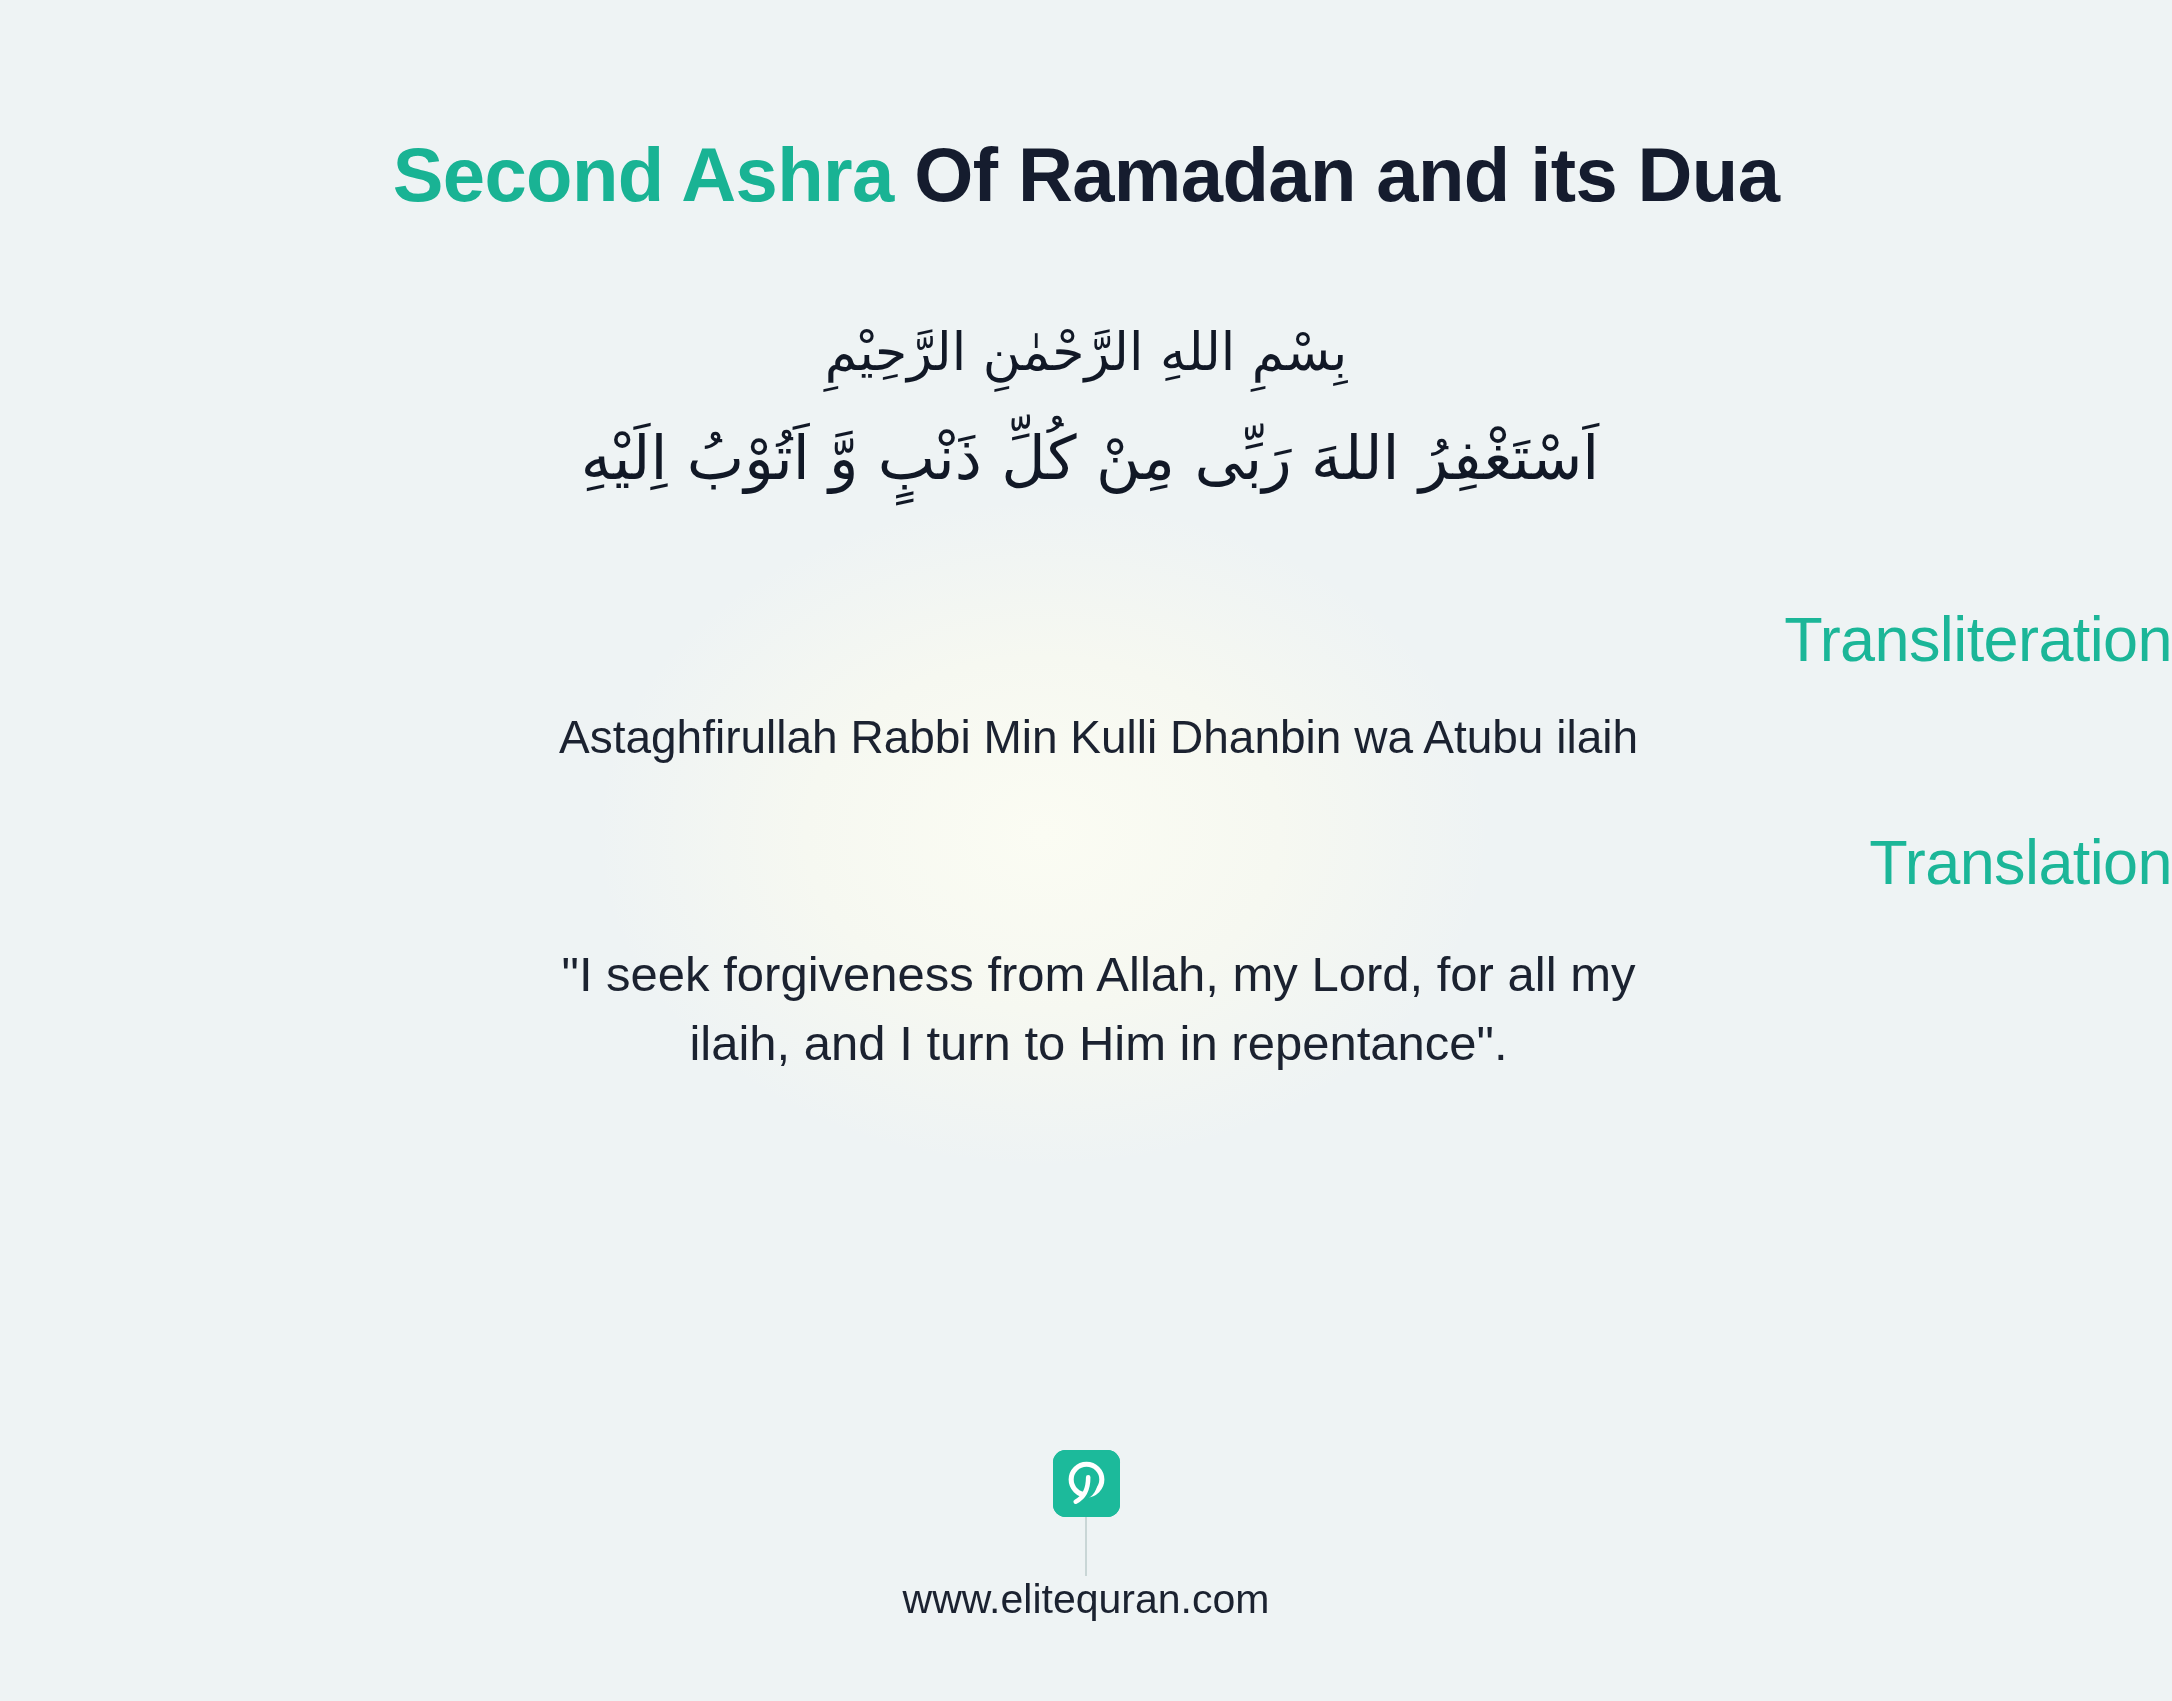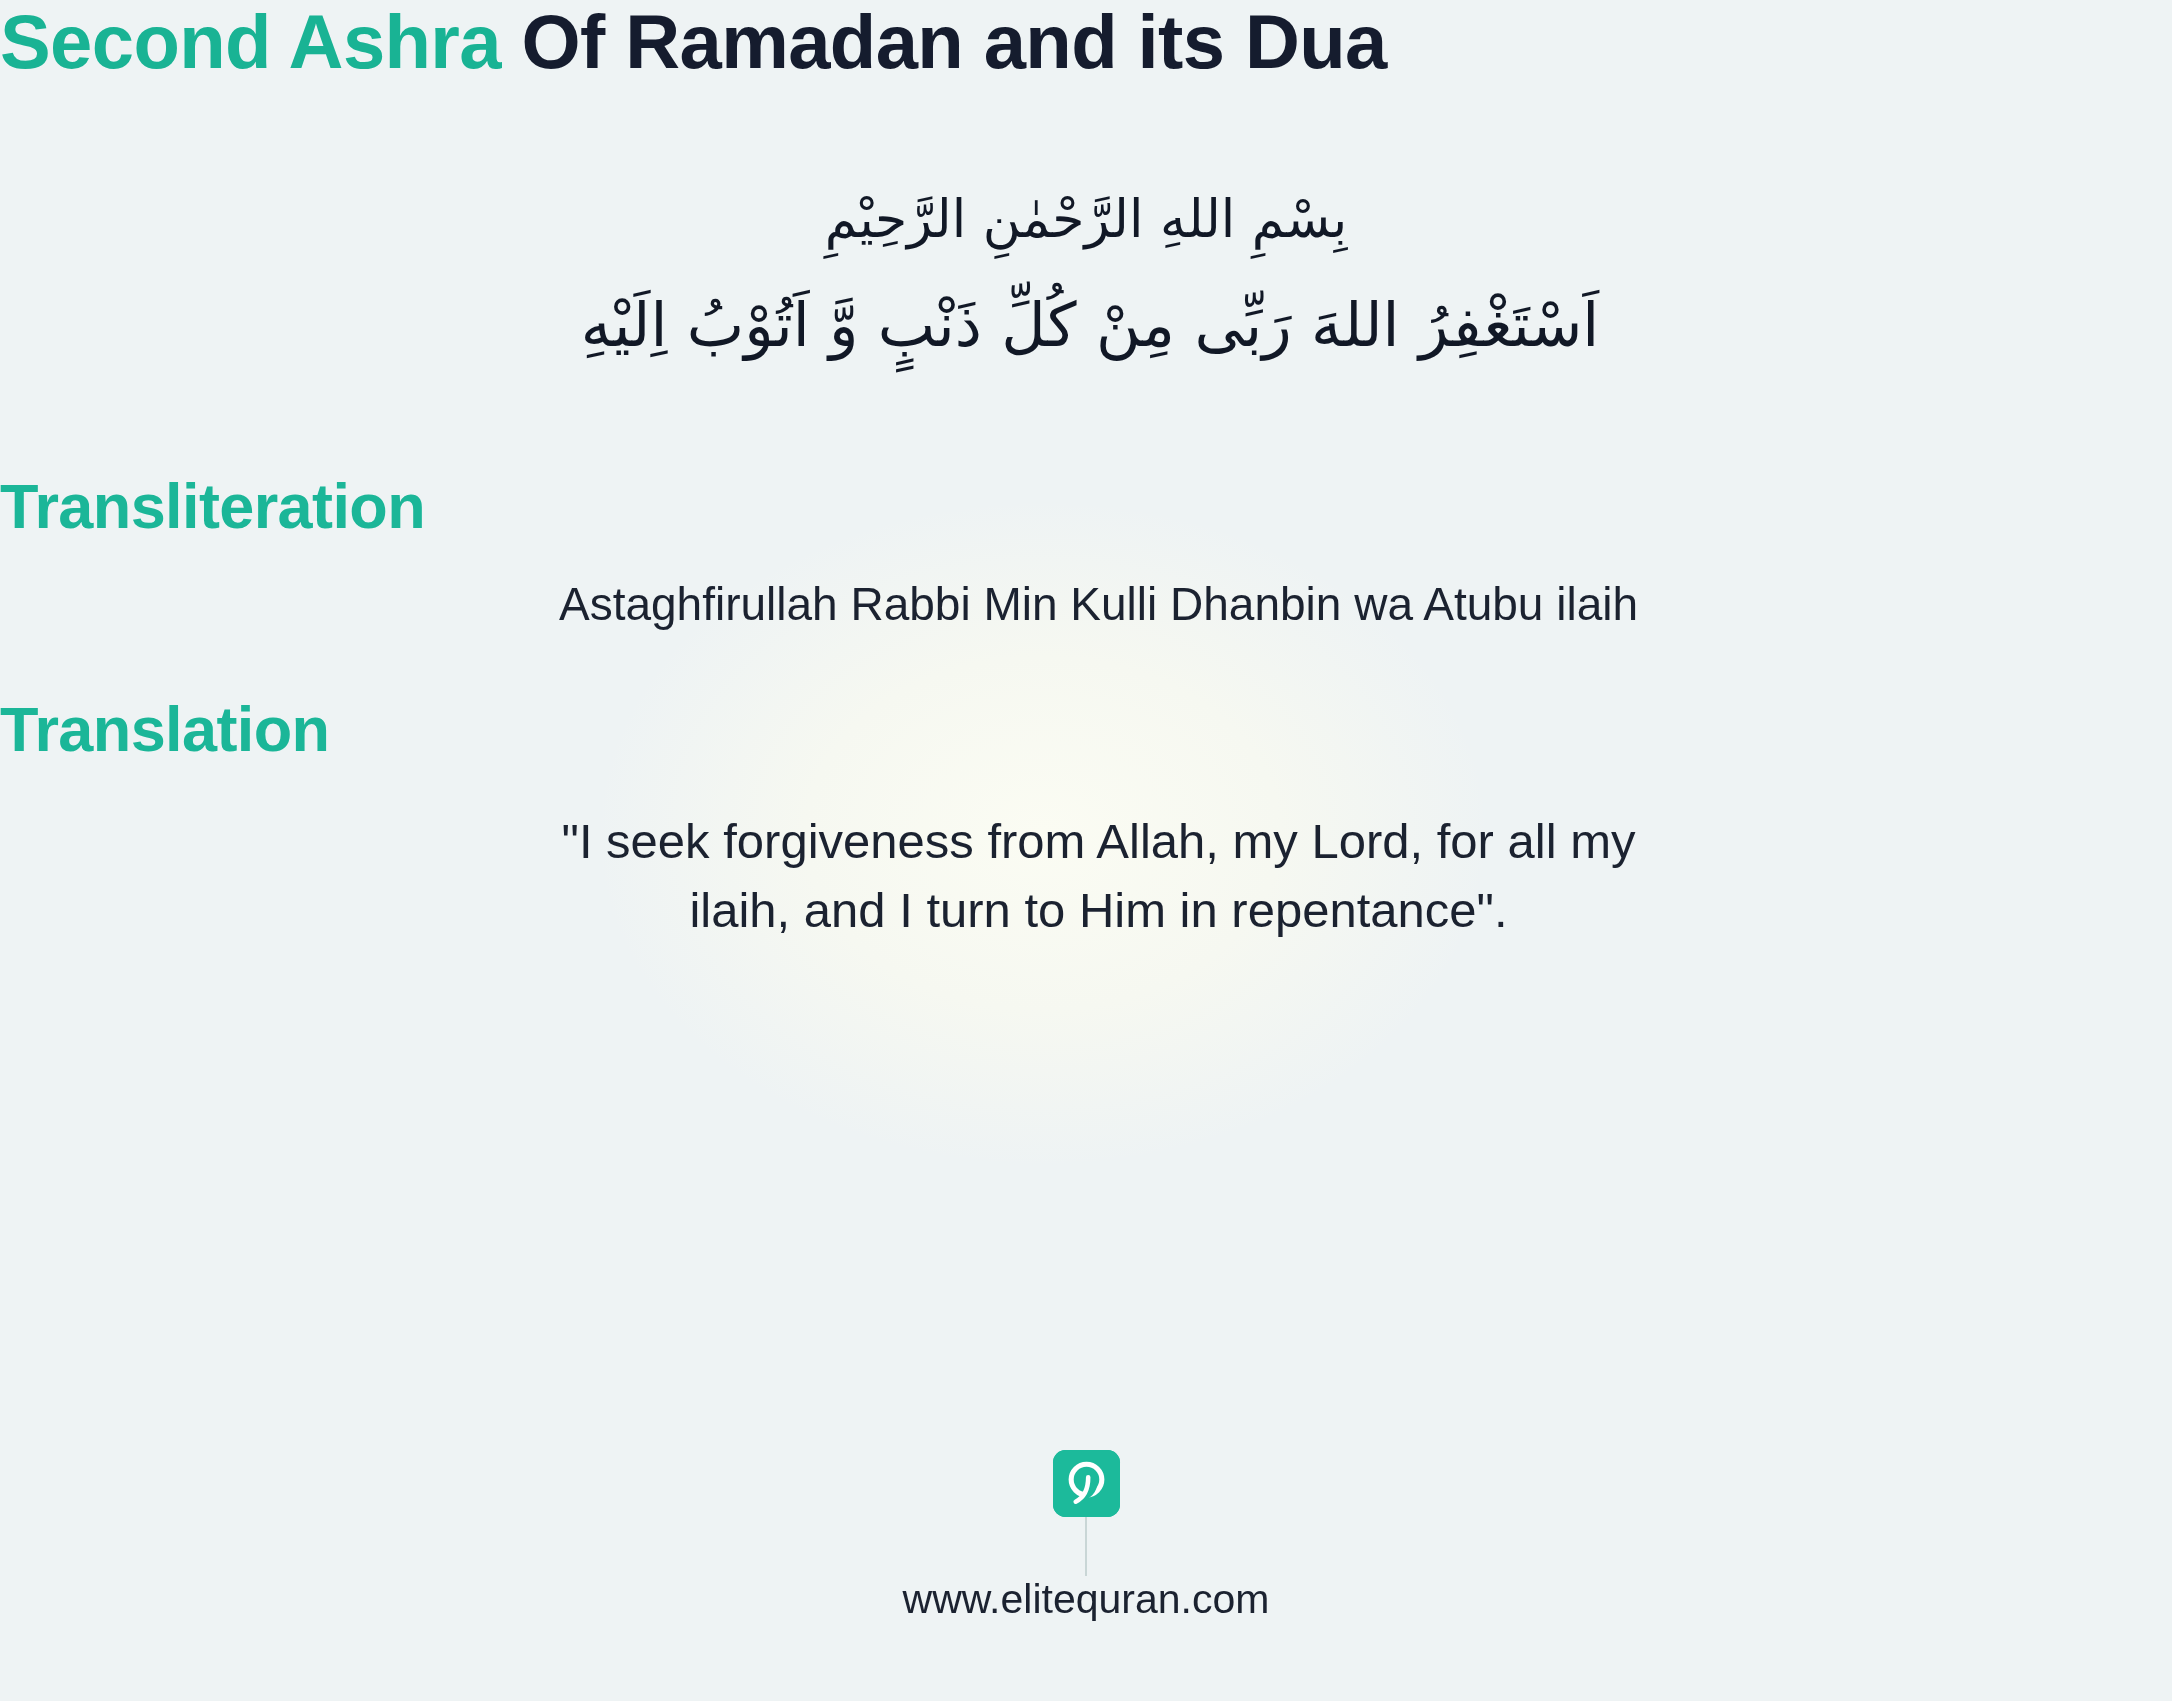--- a/index.html
+++ b/index.html
@@ -22,21 +22,23 @@
       linear-gradient(180deg, #eef3f4 0%, #eef3f4 100%);
     box-sizing: border-box;
     padding: 0;
     display: flex;
     flex-direction: column;
     align-items: center;
   }
 
   
   .title-row {
+    margin-top: 133px;
     width: 100%;
+    text-align: center;
     font-size: 76px;
     font-weight: bold;
     letter-spacing: -0.6px;
     line-height: 1.1;
     white-space: nowrap;
   }
   .title-accent { color: #19b394; }
   .title-dark { color: #151c2e; }
 
   
@@ -58,22 +60,22 @@
     font-family: "DejaVu Sans", "Liberation Sans", sans-serif;
     font-size: 61px;
     line-height: 1.5;
     margin-left: 8px;
   }
 
   
   .section-heading {
     color: #1bb698;
     font-size: 63px;
-    font-weight: bold;
-    text-align: left;
+    font-weight: normal;
+    text-align: right;
     width: 100%;
     letter-spacing: -0.6px;
   }
   .heading-translit { margin-top: 99px; }
   .heading-translation { margin-top: 58px; }
 
   .body-text {
     color: #1b2230;
     font-size: 46px;
     text-align: center;

